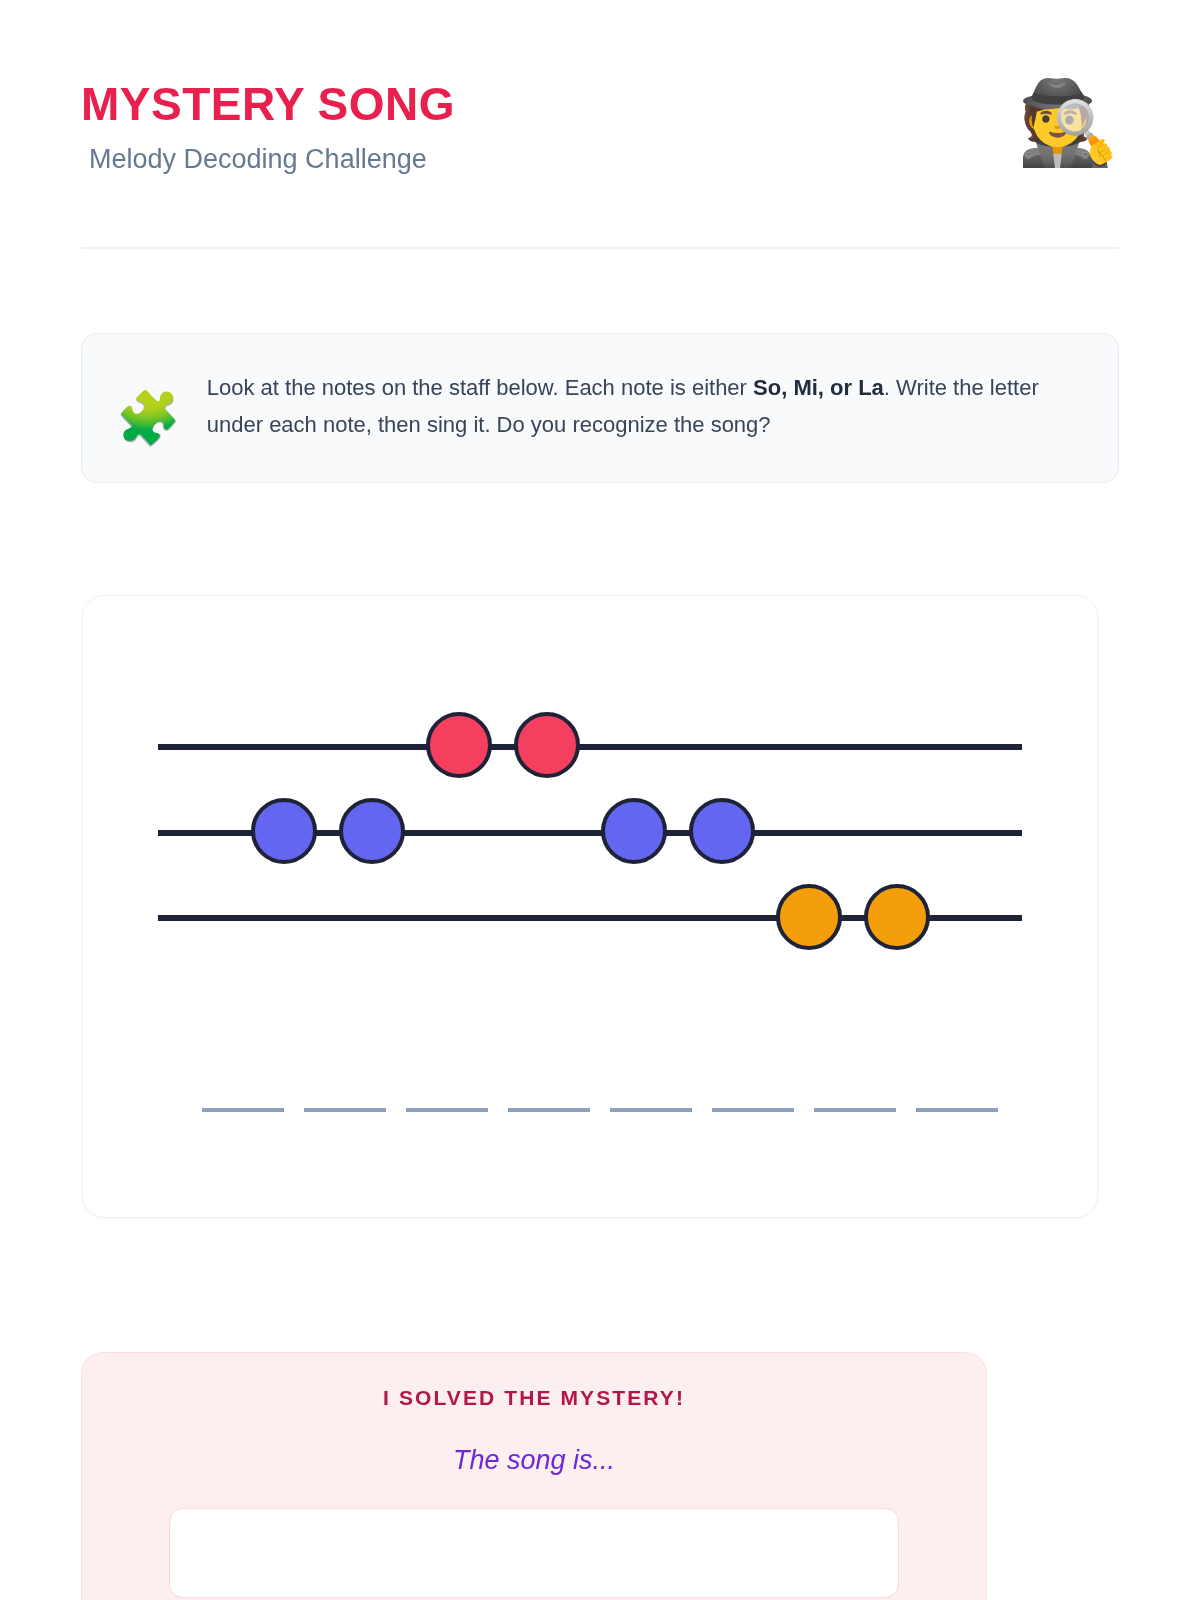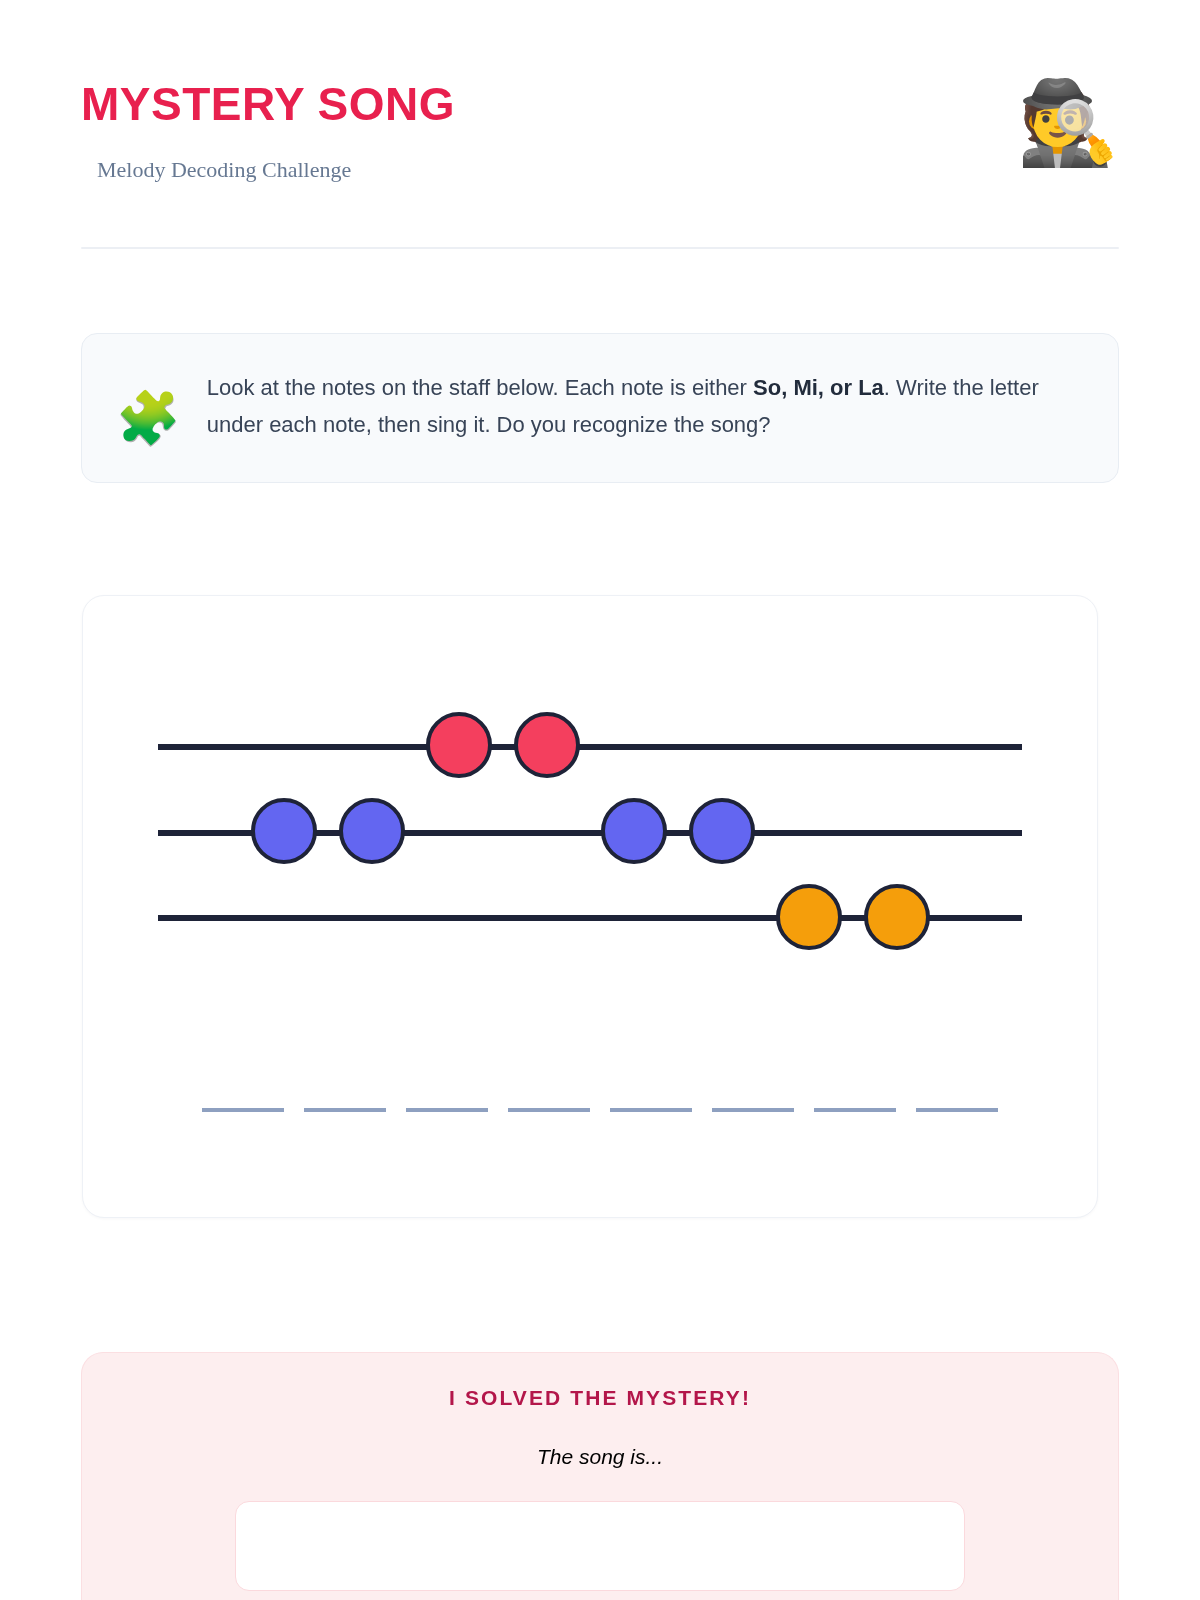--- a/index.html
+++ b/index.html
@@ -29,38 +29,37 @@
     top: 80px;
     width: 1038px;
     height: 170px;
     display: flex;
     align-items: flex-start;
     justify-content: space-between;
   }
   .header-text {
     display: flex;
     flex-direction: column;
-    gap: 12px;
+    gap: 6px;
   }
   .title {
     font-size: 46px;
     font-weight: 800;
     letter-spacing: 0.5px;
     color: #e8204e;
     line-height: 1.05;
     margin: 0;
     text-transform: uppercase;
   }
   .subtitle {
-    font-size: 22px;
+    font-size: 27px;
     font-weight: 400;
     color: #667892;
-    margin: 16px;
+    margin: 8px;
     line-height: 1.3;
-    font-family: Liberation Serif, serif;
   }
   .header-emoji {
     font-size: 82px;
     line-height: 1;
     margin-top: 2px;
     user-select: none;
   }
   .header-divider {
     position: absolute;
     left: 81px;
@@ -124,21 +123,21 @@
     position: absolute;
     left: 0;
     top: 0;
   }
 
   
   .answer-card {
     position: absolute;
     left: 81px;
     top: 1352px;
-    width: 1038px;
+    width: 906px;
     height: 248px;
     box-sizing: border-box;
     background: #fdeeef;
     border: 1.5px solid #fbdfe2;
     border-radius: 22px;
     border-bottom-left-radius: 0;
     border-bottom-right-radius: 0;
     border-bottom: none;
     display: flex;
     flex-direction: column;
@@ -148,23 +147,23 @@
   .answer-heading {
     font-size: 21px;
     font-weight: 700;
     letter-spacing: 2.1px;
     color: #b3164a;
     text-transform: uppercase;
     margin: 0;
   }
   .answer-prompt {
     margin-top: 35px;
-    font-size: 21px;
+    font-size: 27px;
     font-style: italic;
-    color: #000000;
+    color: #6d28d9;
     font-weight: 400;
   }
   .answer-input {
     margin-top: 32px;
     width: 730px;
     height: 90px;
     box-sizing: border-box;
     background: #ffffff;
     border: 1.5px solid #fbd9dd;
     border-radius: 14px;

